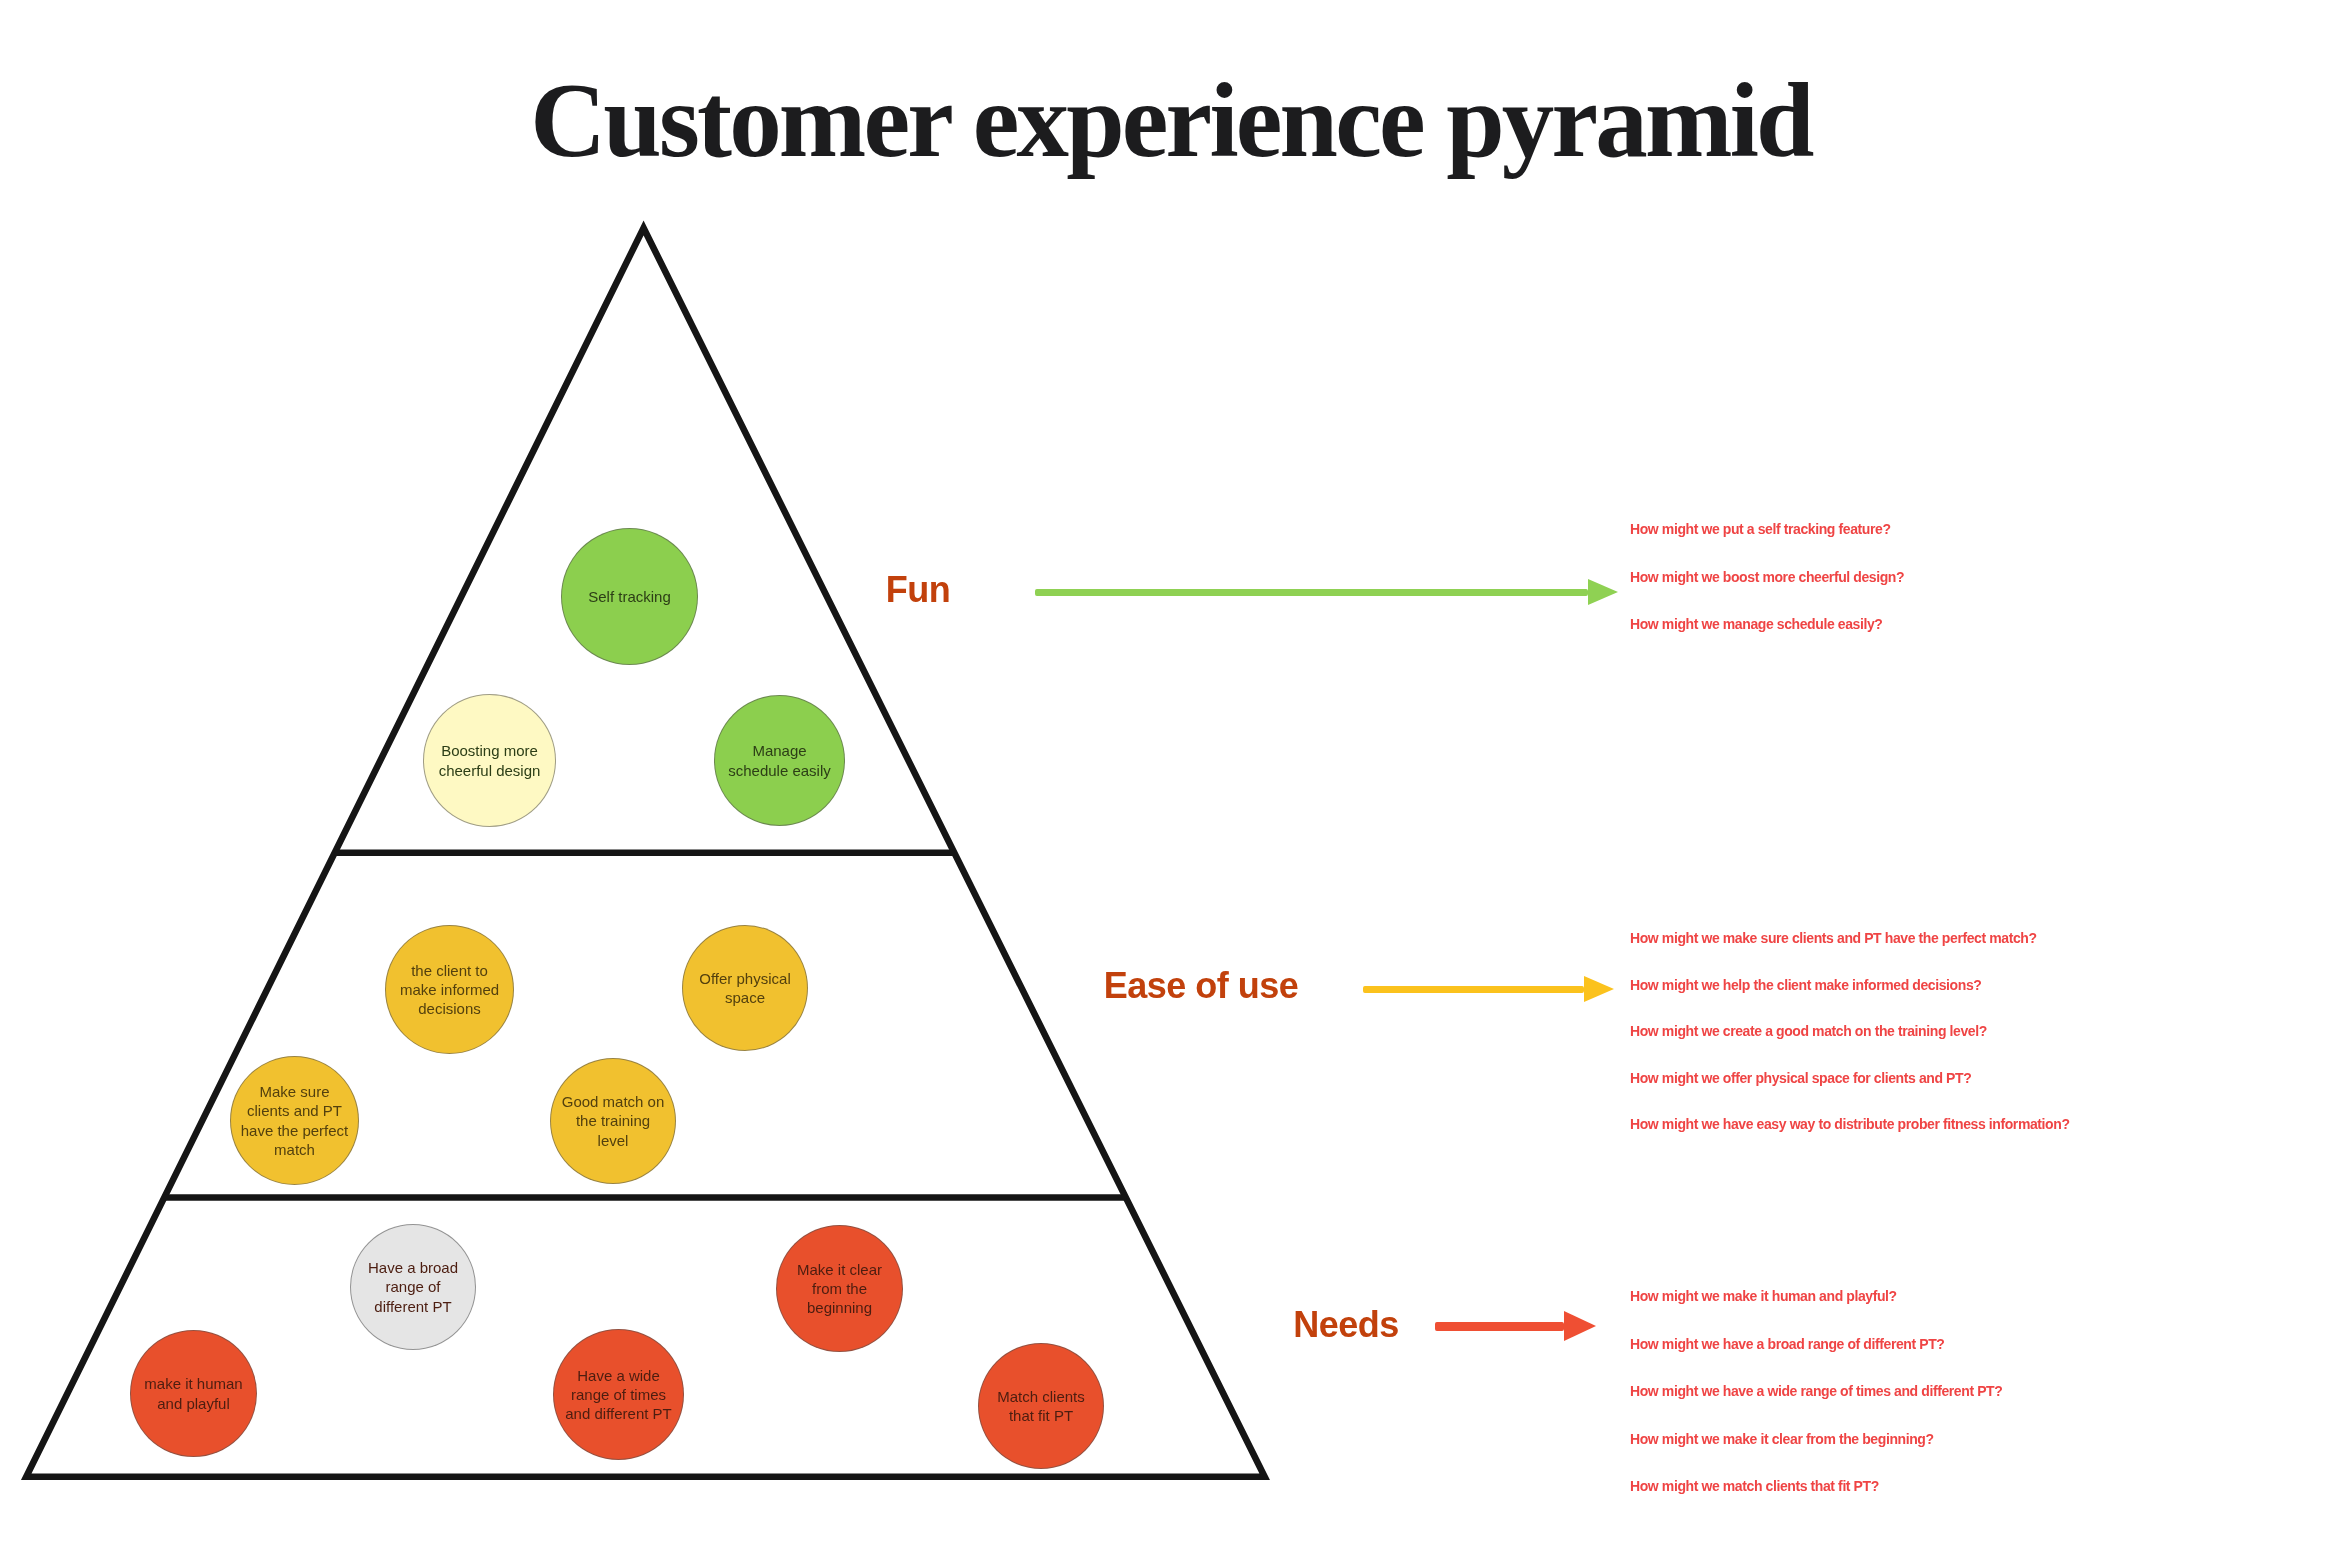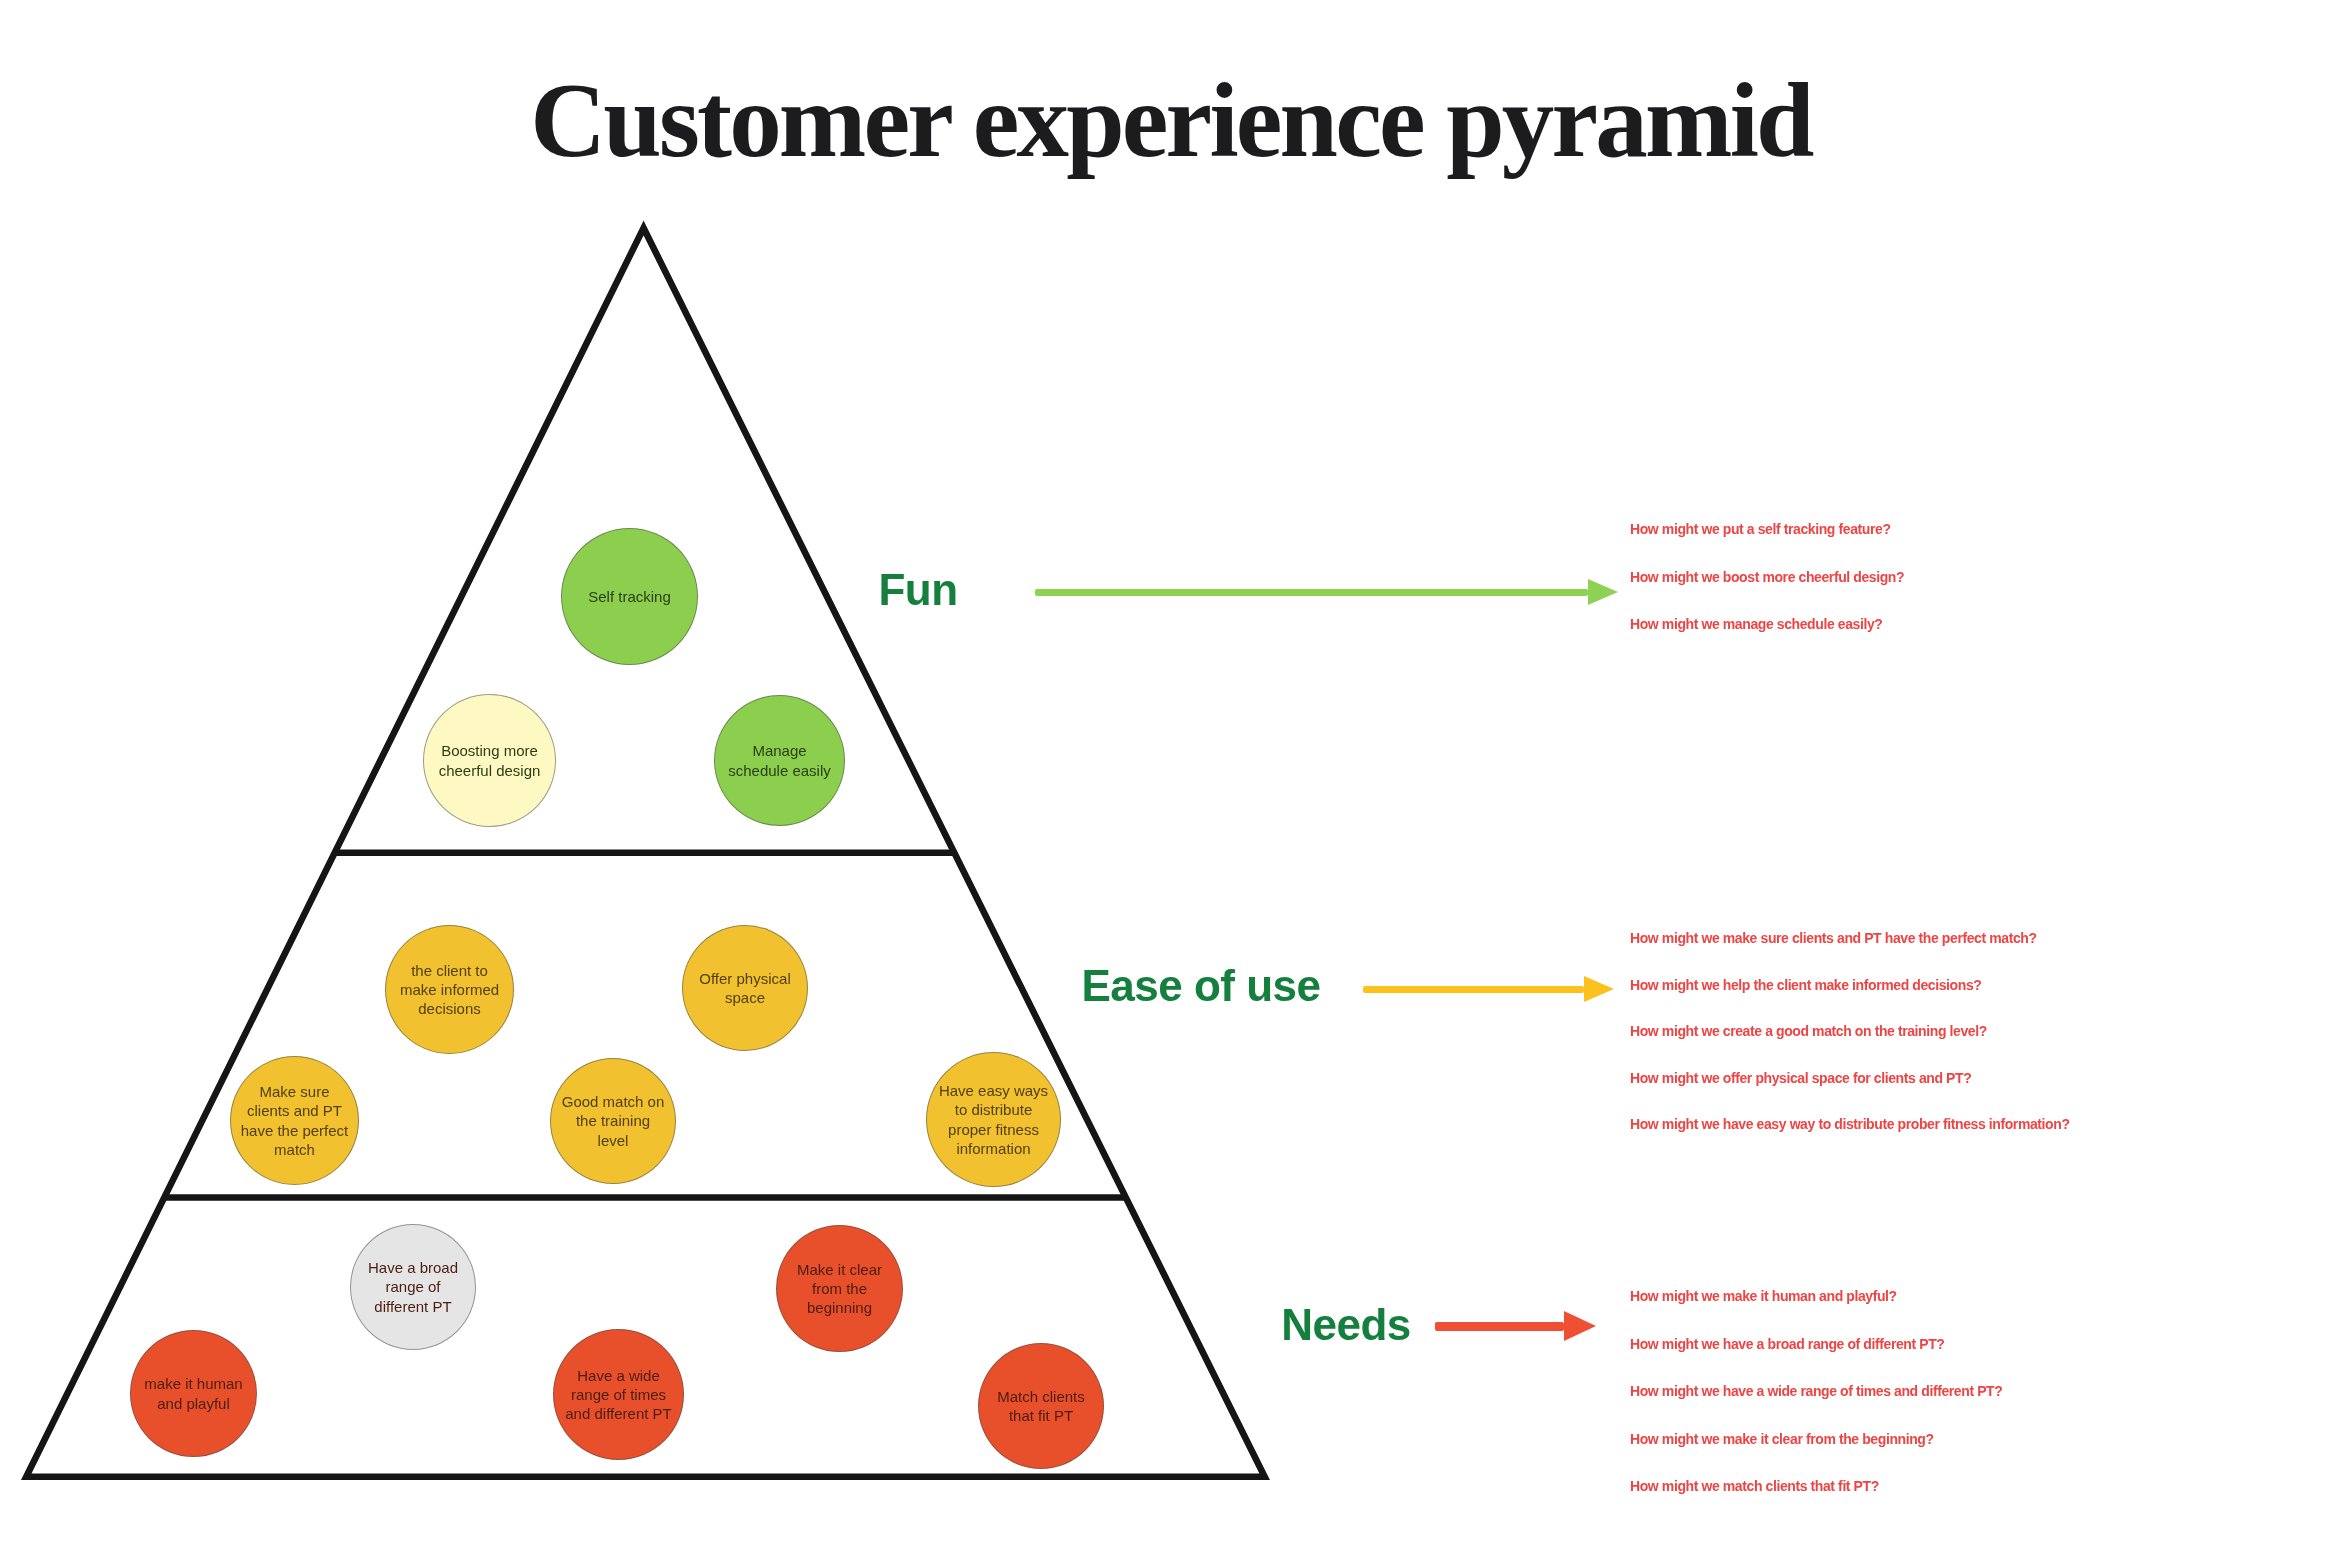--- a/index.html
+++ b/index.html
@@ -14,21 +14,21 @@
   }
   svg.pyr{position:absolute;left:0;top:0;width:2342px;height:1567px;}
   .circle{
     position:absolute;border-radius:50%;box-sizing:border-box;
     border:1.9px solid rgba(80,80,80,.55);
     display:flex;align-items:center;justify-content:center;text-align:center;
     font-size:15px;line-height:1.28;font-weight:400;padding:9.4px;
   }
   .level-label{
     position:absolute;transform:translate(-50%,-50%);
-    font-size:44px;font-weight:700;color:#15803d;white-space:nowrap;letter-spacing:-0.5px;
+    font-size:36px;font-weight:700;color:#c2410c;white-space:nowrap;letter-spacing:-0.5px;
   }
   .arrow{position:absolute;}
   .arrow .shaft{position:absolute;left:0;border-radius:1.9px;}
   .arrow .head{position:absolute;width:0;height:0;}
   .questions{position:absolute;left:1630px;width:712px;}
   .q{
     font-size:14px;font-weight:700;color:#ef4444;line-height:25px;
     letter-spacing:-0.4px;white-space:nowrap;
   }
   .q-gap-24{margin-bottom:22.5px;}
@@ -48,21 +48,20 @@
   </svg>
 
   <div class="circle" style="left: 561px; top: 528px; width: 137px; height: 137px; background-color: rgb(140, 207, 78); color: rgb(44, 62, 22);">Self tracking</div>
   <div class="circle" style="left: 423px; top: 694px; width: 133px; height: 133px; background-color: #fef9c3; color: rgb(44, 62, 22);">Boosting more cheerful design</div>
   <div class="circle" style="left: 714px; top: 695px; width: 131px; height: 131px; background-color: rgb(140, 207, 78); color: rgb(44, 62, 22);">Manage schedule easily</div>
 
   <div class="circle" style="left: 385px; top: 925px; width: 129px; height: 129px; background-color: rgb(241, 193, 47); color: rgb(83, 64, 14);">the client to make informed decisions</div>
   <div class="circle" style="left: 682px; top: 925px; width: 126px; height: 126px; background-color: rgb(241, 193, 47); color: rgb(83, 64, 14);">Offer physical space</div>
   <div class="circle" style="left: 230px; top: 1056px; width: 129px; height: 129px; background-color: rgb(241, 193, 47); color: rgb(83, 64, 14);">Make sure clients and PT have the perfect match</div>
   <div class="circle" style="left: 550px; top: 1058px; width: 126px; height: 126px; background-color: rgb(241, 193, 47); color: rgb(83, 64, 14);">Good match on the training level</div>
-  <div class="circle" style="left: 926px; top: 1052px; width: 135px; height: 135px; background-color: rgb(241, 193, 47); color: rgb(83, 64, 14);">Have easy ways to distribute proper fitness information</div>
 
   <div class="circle" style="left: 130px; top: 1330px; width: 127px; height: 127px; background-color: rgb(232, 80, 44); color: rgb(76, 29, 16);">make it human and playful</div>
   <div class="circle" style="left: 350px; top: 1224px; width: 126px; height: 126px; background-color: #e5e5e5; color: rgb(76, 29, 16);">Have a broad range of different PT</div>
   <div class="circle" style="left: 553px; top: 1329px; width: 131px; height: 131px; background-color: rgb(232, 80, 44); color: rgb(76, 29, 16);">Have a wide range of times and different PT</div>
   <div class="circle" style="left: 776px; top: 1225px; width: 127px; height: 127px; background-color: rgb(232, 80, 44); color: rgb(76, 29, 16);">Make it clear from the beginning</div>
   <div class="circle" style="left: 978px; top: 1343px; width: 126px; height: 126px; background-color: rgb(232, 80, 44); color: rgb(76, 29, 16);">Match clients that fit PT</div>
 
   <div class="level-label" style="left:918px;top:590px;">Fun</div>
   <div class="level-label" style="left:1201px;top:986px;">Ease of use</div>
   <div class="level-label" style="left:1346px;top:1325px;">Needs</div>

